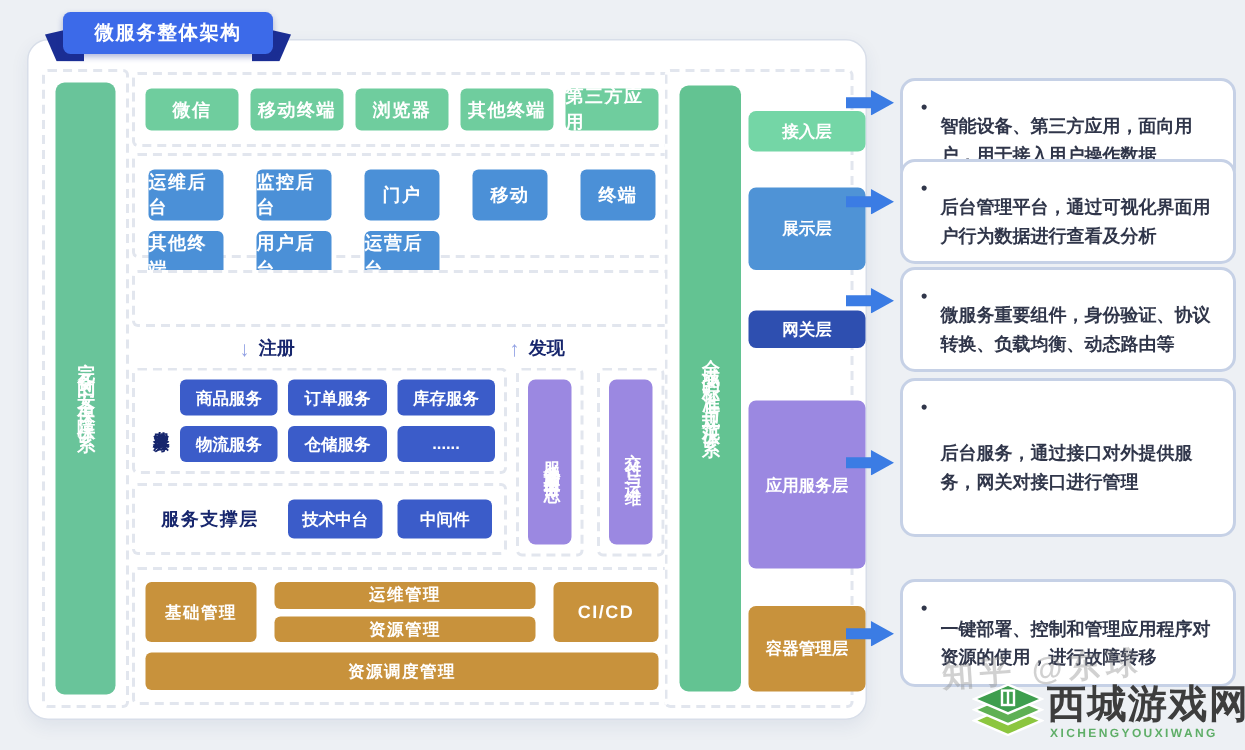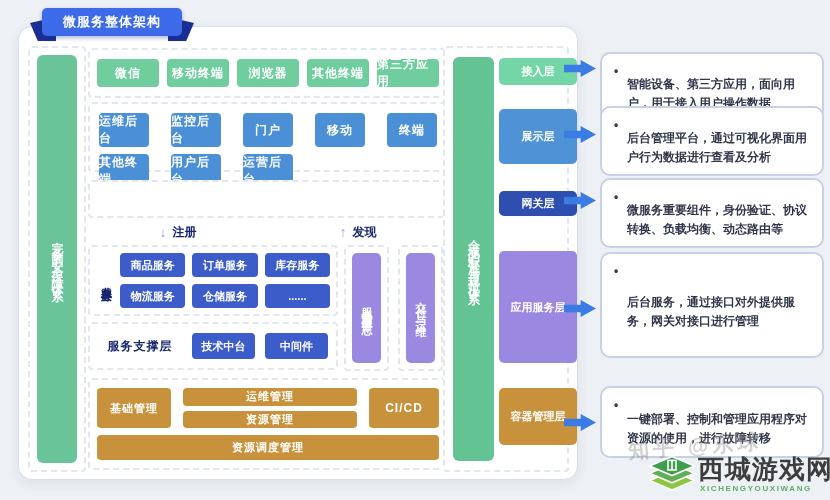--- a/index.html
+++ b/index.html
@@ -83,21 +83,21 @@
   .mgmt-mid  { flex:1; display:flex; flex-direction:column; gap:5px; }
   .mgmt-mid .btn { flex:1; font-size:11px; }
   .mgmt-cicd { width:70px; font-size:12px; }
   .mgmt-row2 { height:25px; font-size:11px; }
 
   .right-col { left:443px; top:46px; width:126px; height:426px; }
   .right-col .vbar { position:absolute; left:8px; top:9px; width:41px; height:404px;
                      background:#63c392; }
   .layer { position:absolute; left:54px; width:78px; border-radius:5px; display:flex;
            align-items:center; justify-content:center; color:#fff; font-size:11px;
-           font-weight:bold; letter-spacing:0; }
+           font-weight:bold; letter-spacing:0;margin-top:16px; }
   .layer-access    { top:10px;  height:27px;  background:#74d6a6; }
   .layer-display   { top:61px;  height:55px;  background:#4f93d6; }
   .layer-gateway   { top:143px; height:25px;  background:#2e4fb0; }
   .layer-app       { top:203px; height:112px; background:#9b88e1; }
   .layer-container { top:340px; height:57px;  background:#c8923c; }
 
   .arrow { position:absolute; left:564px; width:32px; height:17px; background:#3b7ce4;
            clip-path:polygon(0 28%, 52% 28%, 52% 0, 100% 50%, 52% 100%, 52% 72%, 0 72%); }
   .arrow1 { top:60px; } .arrow2 { top:126px; } .arrow3 { top:192px; }
   .arrow4 { top:300px; } .arrow5 { top:414px; }

